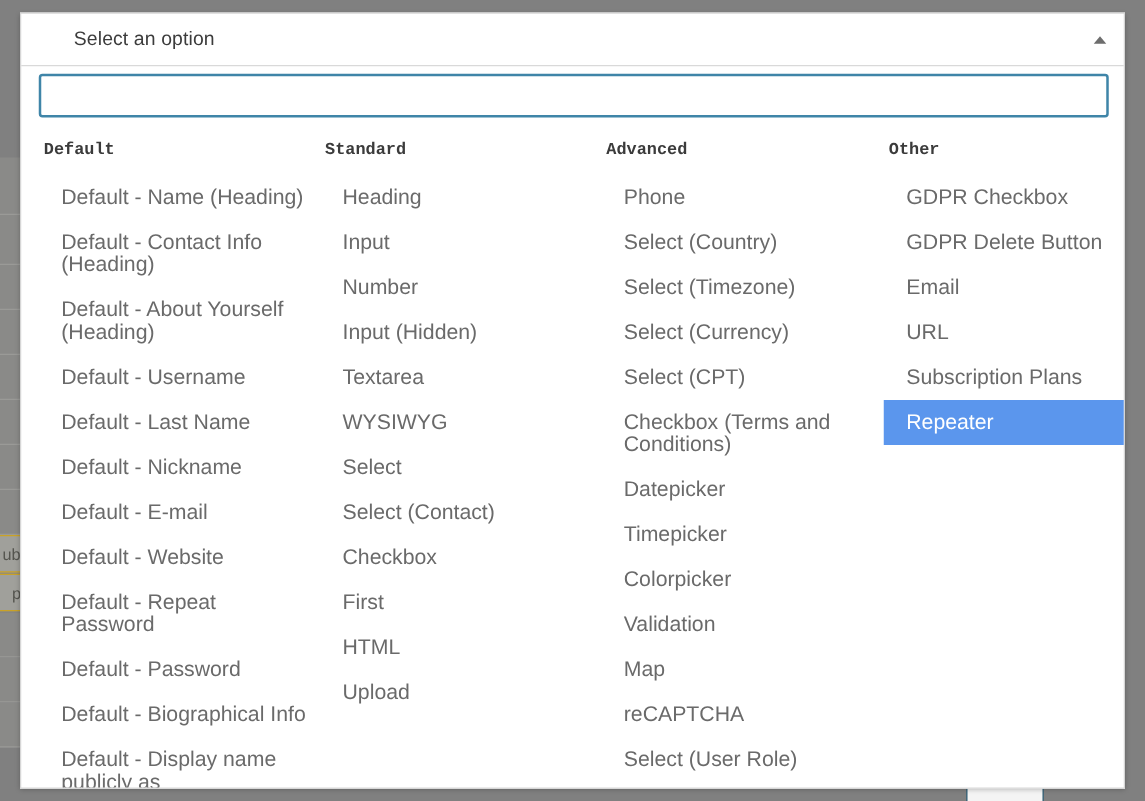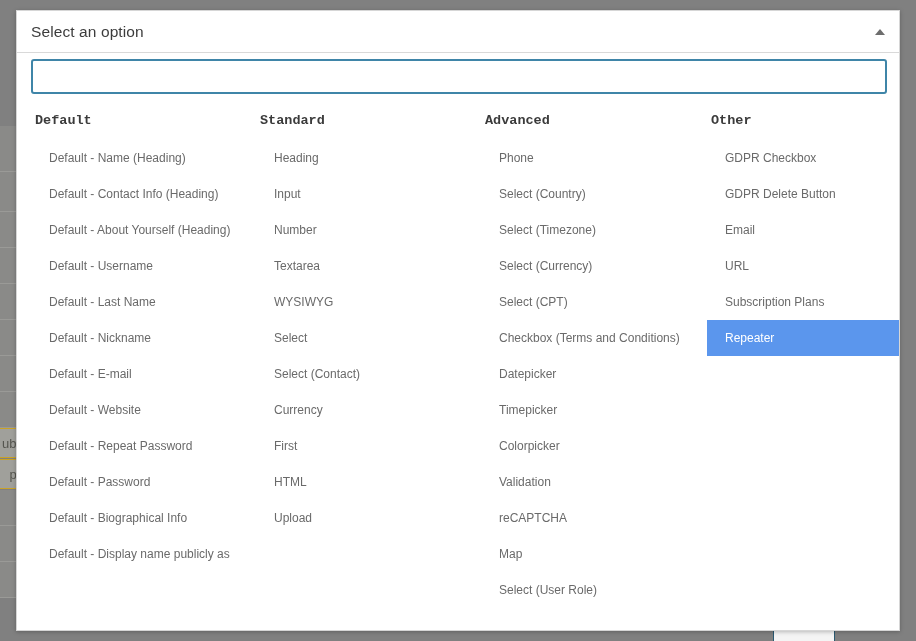--- a/index.html
+++ b/index.html
@@ -45,21 +45,21 @@
   }
 
   #panel-header {
     height: 42px; flex: 0 0 42px;
     border-bottom: 1px solid #d9d9d9;
     display: flex; align-items: center;
     padding: 0 12px 0 14px;
     position: relative;
   }
   #panel-title {
-    font-size: 15.5px; color: #3c3c3c; letter-spacing: .1px;
+    font-size: 15.5px; color: #3c3c3c; letter-spacing: .1px; margin-left: 28px;
   }
   #collapse-arrow {
     position: absolute; right: 14px; top: 50%;
     transform: translateY(-50%);
     width: 0; height: 0;
     border-left: 5px solid transparent;
     border-right: 5px solid transparent;
     border-bottom: 6px solid #6d6d6d;
     cursor: pointer;
   }
@@ -89,21 +89,21 @@
     font-size: 13.5px;
     color: #3b3b3b;
     font-weight: bold;
     padding: 0 0 2px 4px;
     height: 30px;
     line-height: 22px;
     font-family: Liberation Mono, monospace;
   }
   .col-list { padding: 0; margin: 0; list-style: none; }
   .opt {
-    font-size: 12px;
+    font-size: 17px;
     color: #6a6a6a;
     line-height: 18px;
     padding: 9px 8px 9px 18px;
     cursor: pointer;
     white-space: normal;
   }
   .opt.selected {
     background: #5b96ed;
     color: #ffffff;
   }
@@ -158,46 +158,47 @@
         <li class="opt">Default - Display name publicly as</li>
       </ul>
     </div>
 
     <div class="col">
       <div class="col-head">Standard</div>
       <ul class="col-list">
         <li class="opt">Heading</li>
         <li class="opt">Input</li>
         <li class="opt">Number</li>
+        <li class="opt">Input (Hidden)</li>
         <li class="opt">Textarea</li>
         <li class="opt">WYSIWYG</li>
         <li class="opt">Select</li>
         <li class="opt">Select (Contact)</li>
-        <li class="opt">Currency</li>
+        <li class="opt">Checkbox</li>
         <li class="opt">First</li>
         <li class="opt">HTML</li>
         <li class="opt">Upload</li>
       </ul>
     </div>
 
     <div class="col">
       <div class="col-head">Advanced</div>
       <ul class="col-list">
         <li class="opt">Phone</li>
         <li class="opt">Select (Country)</li>
         <li class="opt">Select (Timezone)</li>
         <li class="opt">Select (Currency)</li>
         <li class="opt">Select (CPT)</li>
         <li class="opt">Checkbox (Terms and Conditions)</li>
         <li class="opt">Datepicker</li>
         <li class="opt">Timepicker</li>
         <li class="opt">Colorpicker</li>
         <li class="opt">Validation</li>
+        <li class="opt">Map</li>
         <li class="opt">reCAPTCHA</li>
-        <li class="opt">Map</li>
         <li class="opt">Select (User Role)</li>
       </ul>
     </div>
 
     <div class="col">
       <div class="col-head">Other</div>
       <ul class="col-list">
         <li class="opt">GDPR Checkbox</li>
         <li class="opt">GDPR Delete Button</li>
         <li class="opt">Email</li>

